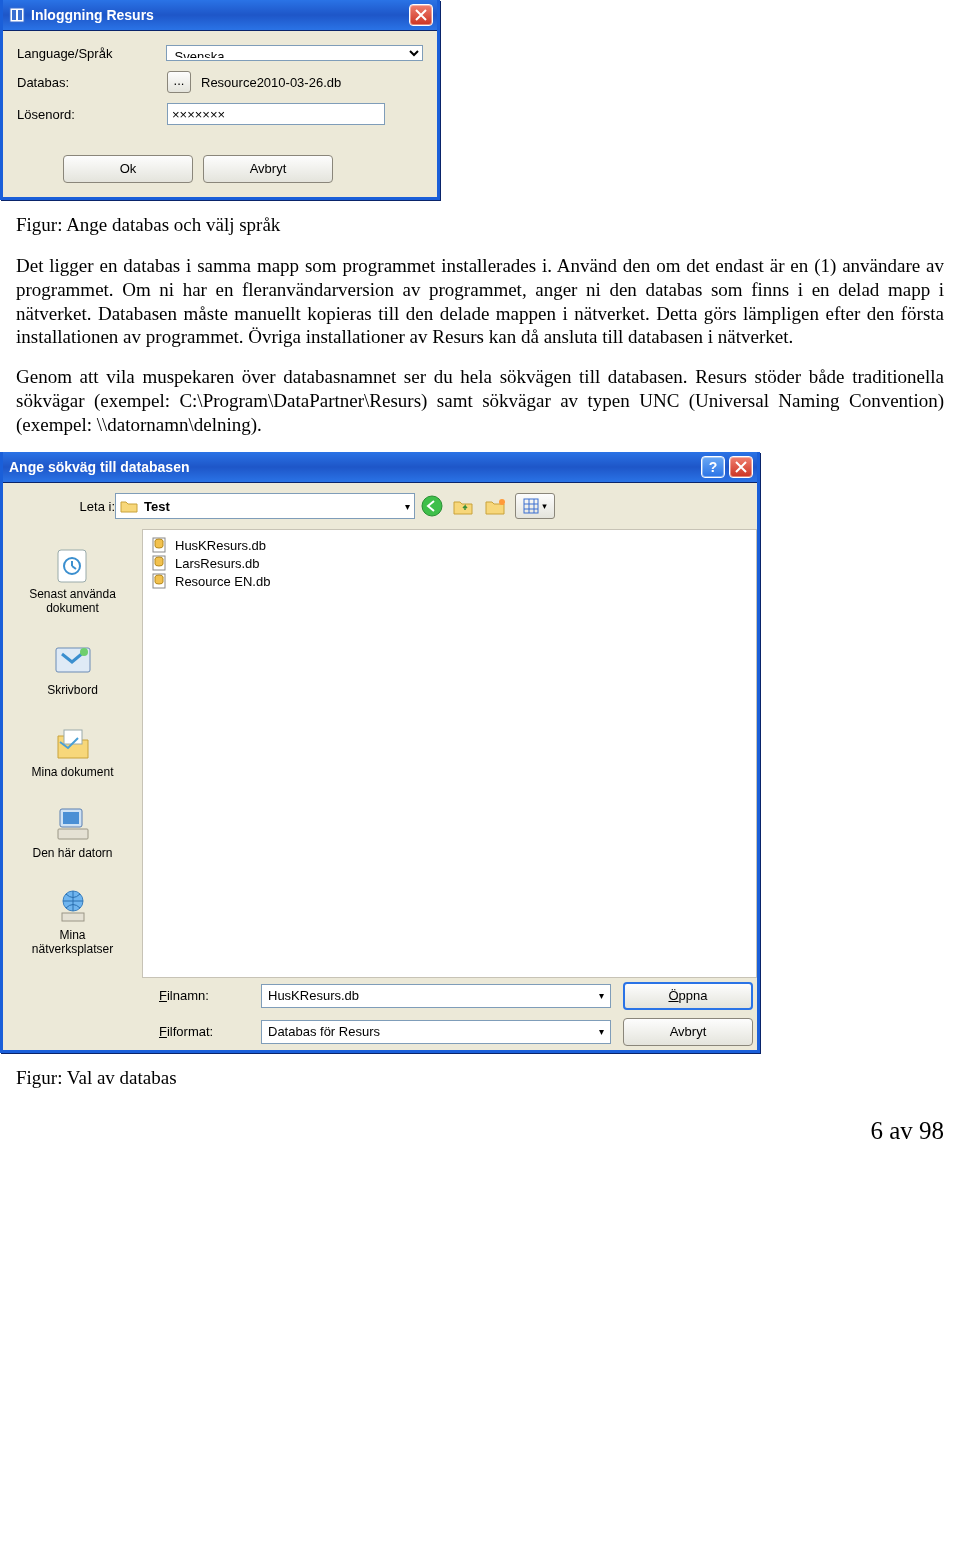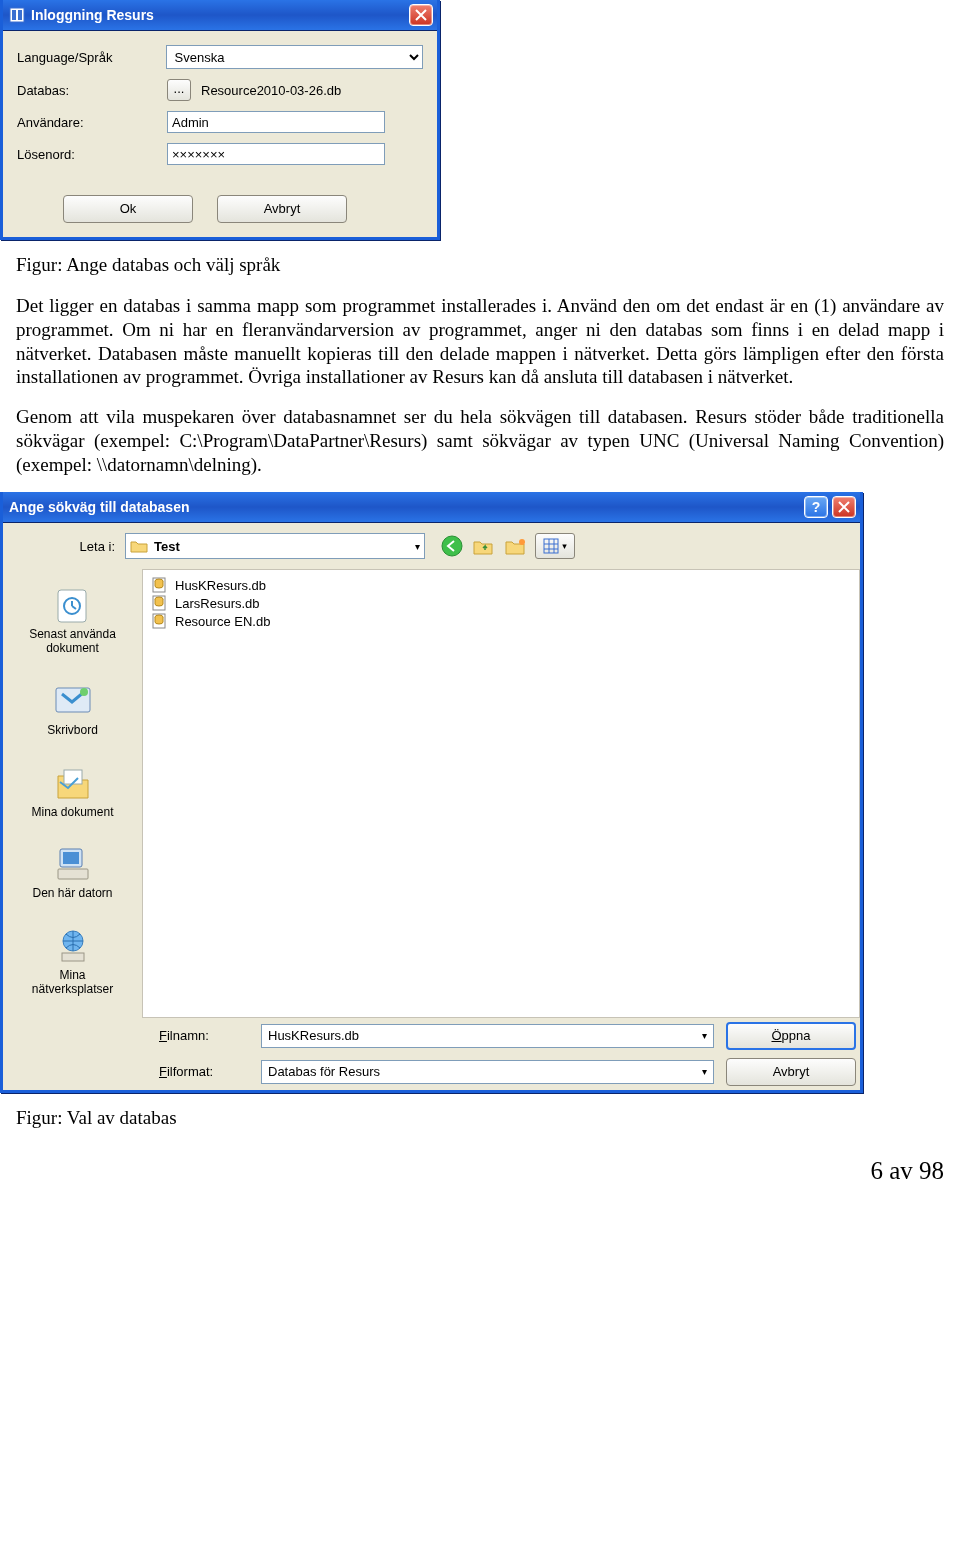--- a/index.html
+++ b/index.html
@@ -68,40 +68,39 @@
     font-size: 13px;
   }
   .login .val-text { }
   .login select, .login input[type="text"], .login input[type="password"] {
     font-family: Tahoma, Arial, sans-serif;
     font-size: 13px;
     border: 1px solid #7f9db9;
     background: #fff;
     padding: 2px 4px;
   }
-  .login select { width: 260px; height: 24px; }
+  .login select { width: 260px; height: 16px; }
   .login input { width: 218px; height: 22px; }
-  .login .btnrow { display: flex; gap: 24px; padding: 10px 14px 14px 60px; }
+  .login .btnrow { display: flex; gap: 10px; padding: 10px 14px 14px 60px; }
   .std-btn {
     min-width: 130px; height: 28px;
     background: linear-gradient(#fdfdfd,#e4e4dc);
     border: 1px solid #8a867a;
     border-radius: 4px;
     text-align: center;
     line-height: 26px;
     font-size: 13px;
   }
   .std-btn.default { border: 2px solid #2a73e6; line-height: 24px; }
 
   
-  .open { width: 863px; }
+  .open { width: 760px; }
   .open .toolbar {
     display: flex; align-items: center;
     padding: 10px 12px;
-    gap: 10px;
     background: #ece9d8;
   }
   .open .look-lbl { width: 100px; text-align: right; }
   .open .look-combo {
     display: flex; align-items: center;
     background: #fff;
     border: 1px solid #7f9db9;
     width: 300px; height: 26px;
     padding: 0 4px;
     gap: 6px;
@@ -198,24 +197,20 @@
       <select>
         <option>Svenska</option>
       </select>
     </div>
     <div class="row">
       <span class="lbl">Databas:</span>
       <span class="ellipsis-btn">...</span>
       <span class="val-text">Resource2010-03-26.db</span>
     </div>
     <div class="row">
-      <span class="lbl">Användare:</span>
-      <input type="text" value="Admin" style="">
-    </div>
-    <div class="row">
       <span class="lbl">Lösenord:</span>
       <input type="text" value="×××××××" style="">
     </div>
   </div>
   <div class="btnrow">
     <div class="std-btn">Ok</div>
     <div class="std-btn">Avbryt</div>
   </div>
 </div>
 

